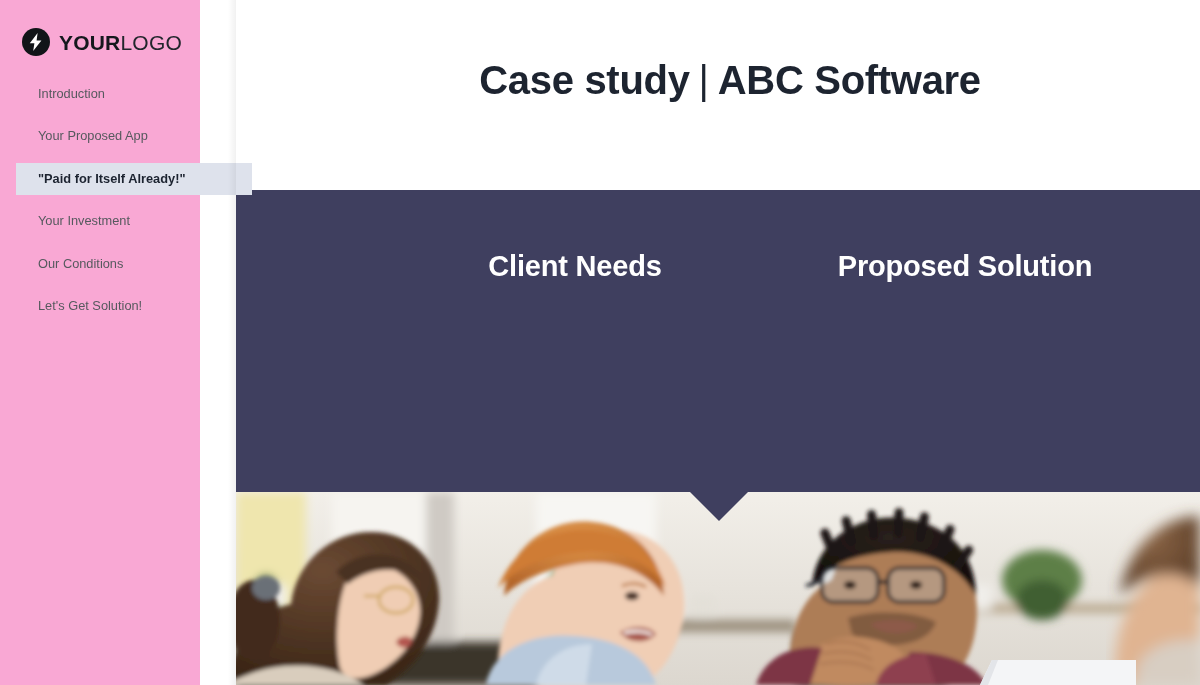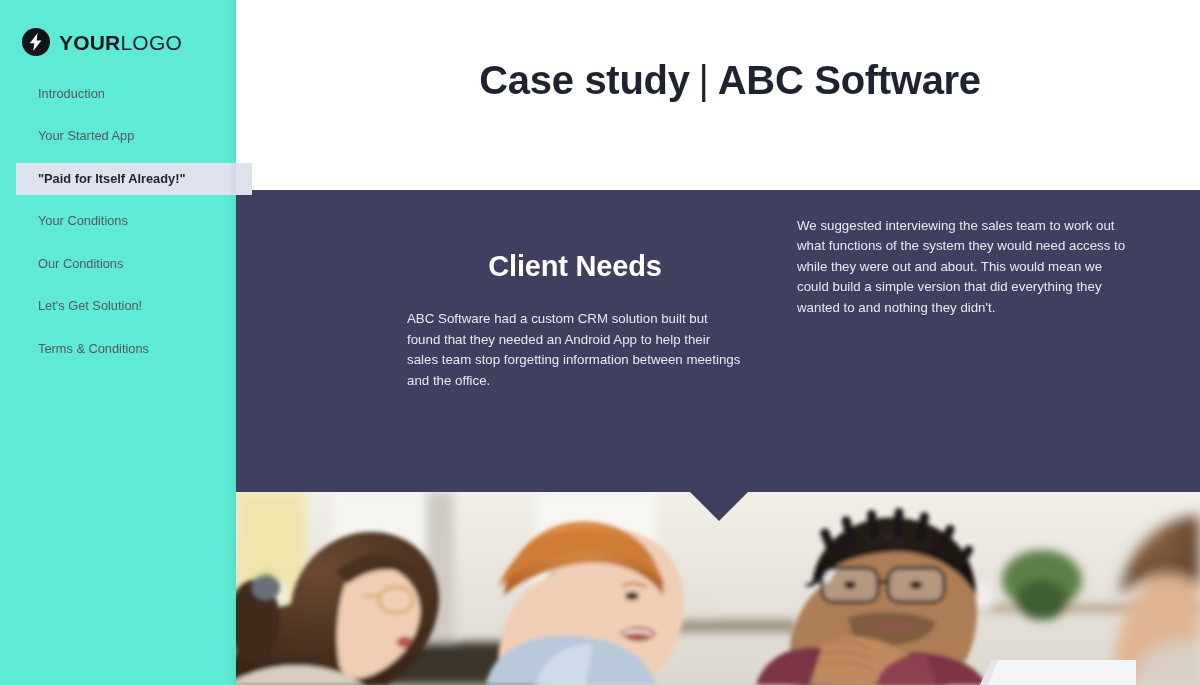--- a/index.html
+++ b/index.html
@@ -6,22 +6,22 @@
   * { margin:0; padding:0; box-sizing:border-box; }
   html, body {
     width:1200px; height:685px;
     font-family:"Liberation Sans", sans-serif;
     background:#ffffff; overflow:hidden;
   }
   .page { position:relative; width:1200px; height:685px; background:#fff; }
 
   
   .sidebar {
-    position:absolute; left:0; top:0; width:236px; height:685px;
-    background:#5eead4; z-index:5;
+    position:absolute; left:0; top:0; width:200px; height:685px;
+    background:#f9a8d4; z-index:5;
   }
   .sidebar-edge {
     position:absolute; left:228px; top:0; width:8px; height:685px;
     background:linear-gradient(to right, rgba(0,0,0,0.0), rgba(0,0,0,0.055));
     z-index:6; pointer-events:none;
   }
   .logo {
     display:flex; align-items:center; gap:9px;
     position:absolute; left:22px; top:28px;
   }
@@ -110,46 +110,44 @@
           <path d="M8.6 0 0.8 10.2h4.6L4.2 18 12.4 7.4H7.6L8.6 0z" fill="#ffffff"></path>
         </svg>
       </span>
       <span class="logo-text">
         <span class="b">YOUR</span><span class="l">LOGO</span>
       </span>
     </div>
 
     <div class="nav">
       <a class="nav-item" href="#">Introduction</a>
-      <a class="nav-item" href="#">Your Started App</a>
+      <a class="nav-item" href="#">Your Proposed App</a>
       <a class="nav-item active" href="#">"Paid for Itself Already!"</a>
-      <a class="nav-item" href="#">Your Conditions</a>
+      <a class="nav-item" href="#">Your Investment</a>
       <a class="nav-item" href="#">Our Conditions</a>
       <a class="nav-item" href="#">Let's Get Solution!</a>
-      <a class="nav-item" href="#">Terms &amp; Conditions</a>
     </div>
   </nav>
   <div class="sidebar-edge"></div>
 
   <header class="header">
     <h1 class="title">
       <span>Case study</span><span class="bar">|</span><span>ABC Software</span>
     </h1>
   </header>
 
   <section class="panel">
     <div class="cols">
 
       <div class="col left">
         <h2>Client Needs</h2>
-        <p>ABC Software had a custom CRM solution built but found that they needed an Android App to help their sales team stop forgetting information between meetings and the office.</p>
       </div>
 
       <div class="col right">
-        <p>We suggested interviewing the sales team to work out what functions of the system they would need access to while they were out and about. This would mean we could build a simple version that did everything they wanted to and nothing they didn't.</p>
+        <h2>Proposed Solution</h2>
       </div>
 
     </div>
   </section>
   <div class="panel-notch"></div>
 
   <figure class="photo">
     <svg viewBox="0 0 964 193" preserveAspectRatio="xMidYMid slice" aria-hidden="true">
       <defs>
         <linearGradient id="wall" x1="0" y1="0" x2="0" y2="1">

